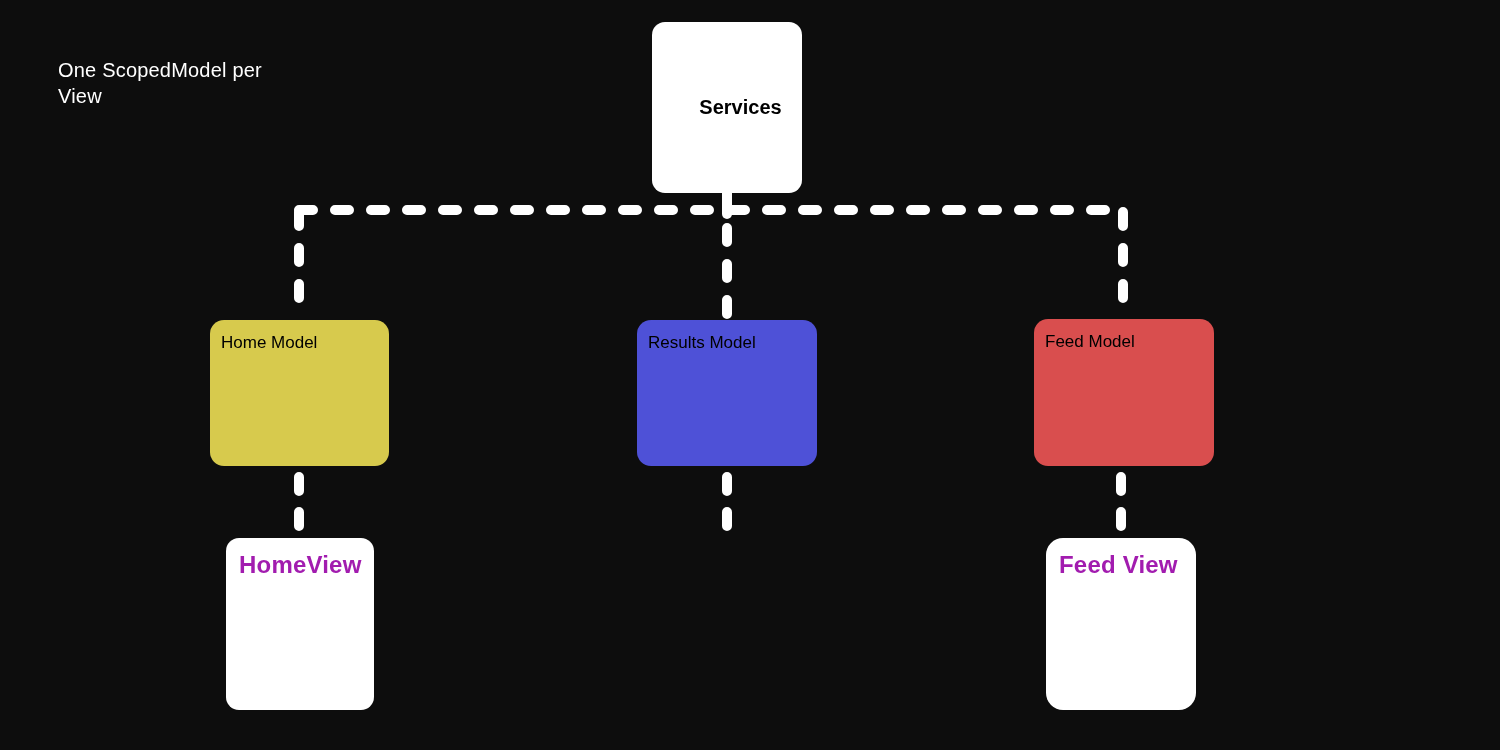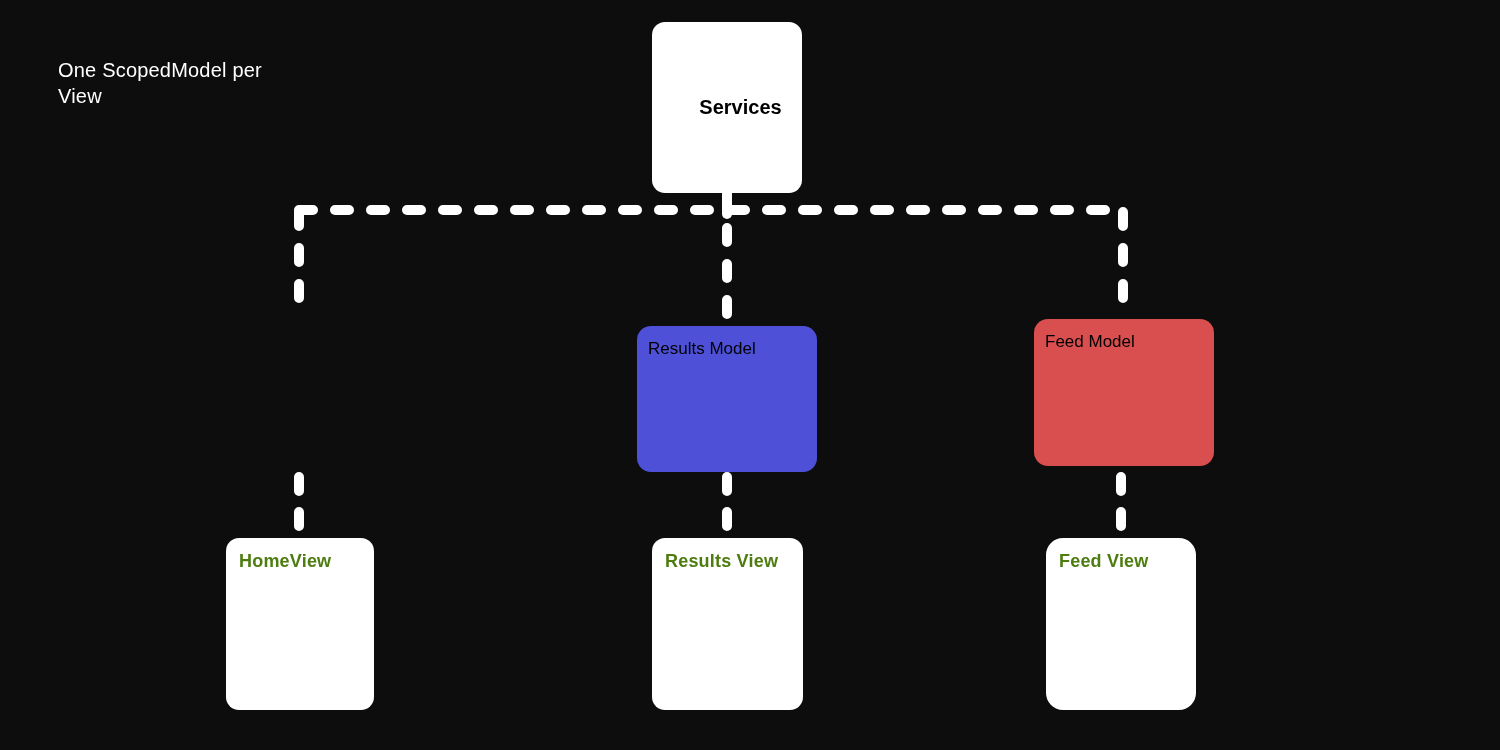--- a/index.html
+++ b/index.html
@@ -86,23 +86,23 @@
     font-weight: 400;
     color: #000000;
   }
   .node-home-model    { left: 210px;  top: 320px; width: 179px; height: 146px; }
   .node-results-model { left: 637px;  top: 320px; width: 180px; height: 146px; }
   .node-feed-model    { left: 1034px; top: 319px; width: 180px; height: 147px; }
   .node-view {
     padding: 13px 8px 0 13px;
   }
   .view-label {
-    font-size: 18px;
+    font-size: 24px;
     font-weight: 700;
-    color: #4d7c0f;
+    color: #a21caf;
     letter-spacing: 0.2px;
   }
   .node-home-view    { left: 226px;  top: 538px; width: 148px; height: 172px; }
   .node-results-view { left: 652px;  top: 538px; width: 151px; height: 172px; }
   .node-feed-view    { left: 1046px; top: 538px; width: 150px; height: 172px; border-radius: 17px; }
 </style>
 </head>
 <body>
 
 <div class="stage">
@@ -121,34 +121,34 @@
 
     <line class="dash-short" x1="299" y1="477" x2="299" y2="527"></line>
     <line class="dash-short" x1="727" y1="477" x2="727" y2="527"></line>
     <line class="dash-short" x1="1121" y1="477" x2="1121" y2="527"></line>
   </svg>
 
   <div class="node node-services">
     <span class="services-label">Services</span>
   </div>
 
+  <div class="node node-model node-home-model" style="background-color: rgb(215, 202, 77);">
+    <span class="model-label">Home Model</span>
+  </div>
 
-  <div class="node node-model node-results-model" style="background-color: rgb(78, 81, 215); margin-top: 6px;">
+  <div class="node node-model node-results-model" style="background-color: rgb(78, 81, 215);">
     <span class="model-label">Results Model</span>
   </div>
 
   <div class="node node-model node-feed-model" style="background-color: rgb(217, 78, 78);">
     <span class="model-label">Feed Model</span>
   </div>
 
   <div class="node node-view node-home-view">
     <span class="view-label">HomeView</span>
   </div>
 
-  <div class="node node-view node-results-view">
-    <span class="view-label">Results View</span>
-  </div>
 
   <div class="node node-view node-feed-view">
     <span class="view-label">Feed View</span>
   </div>
 
 </div>
 
 </body></html>

